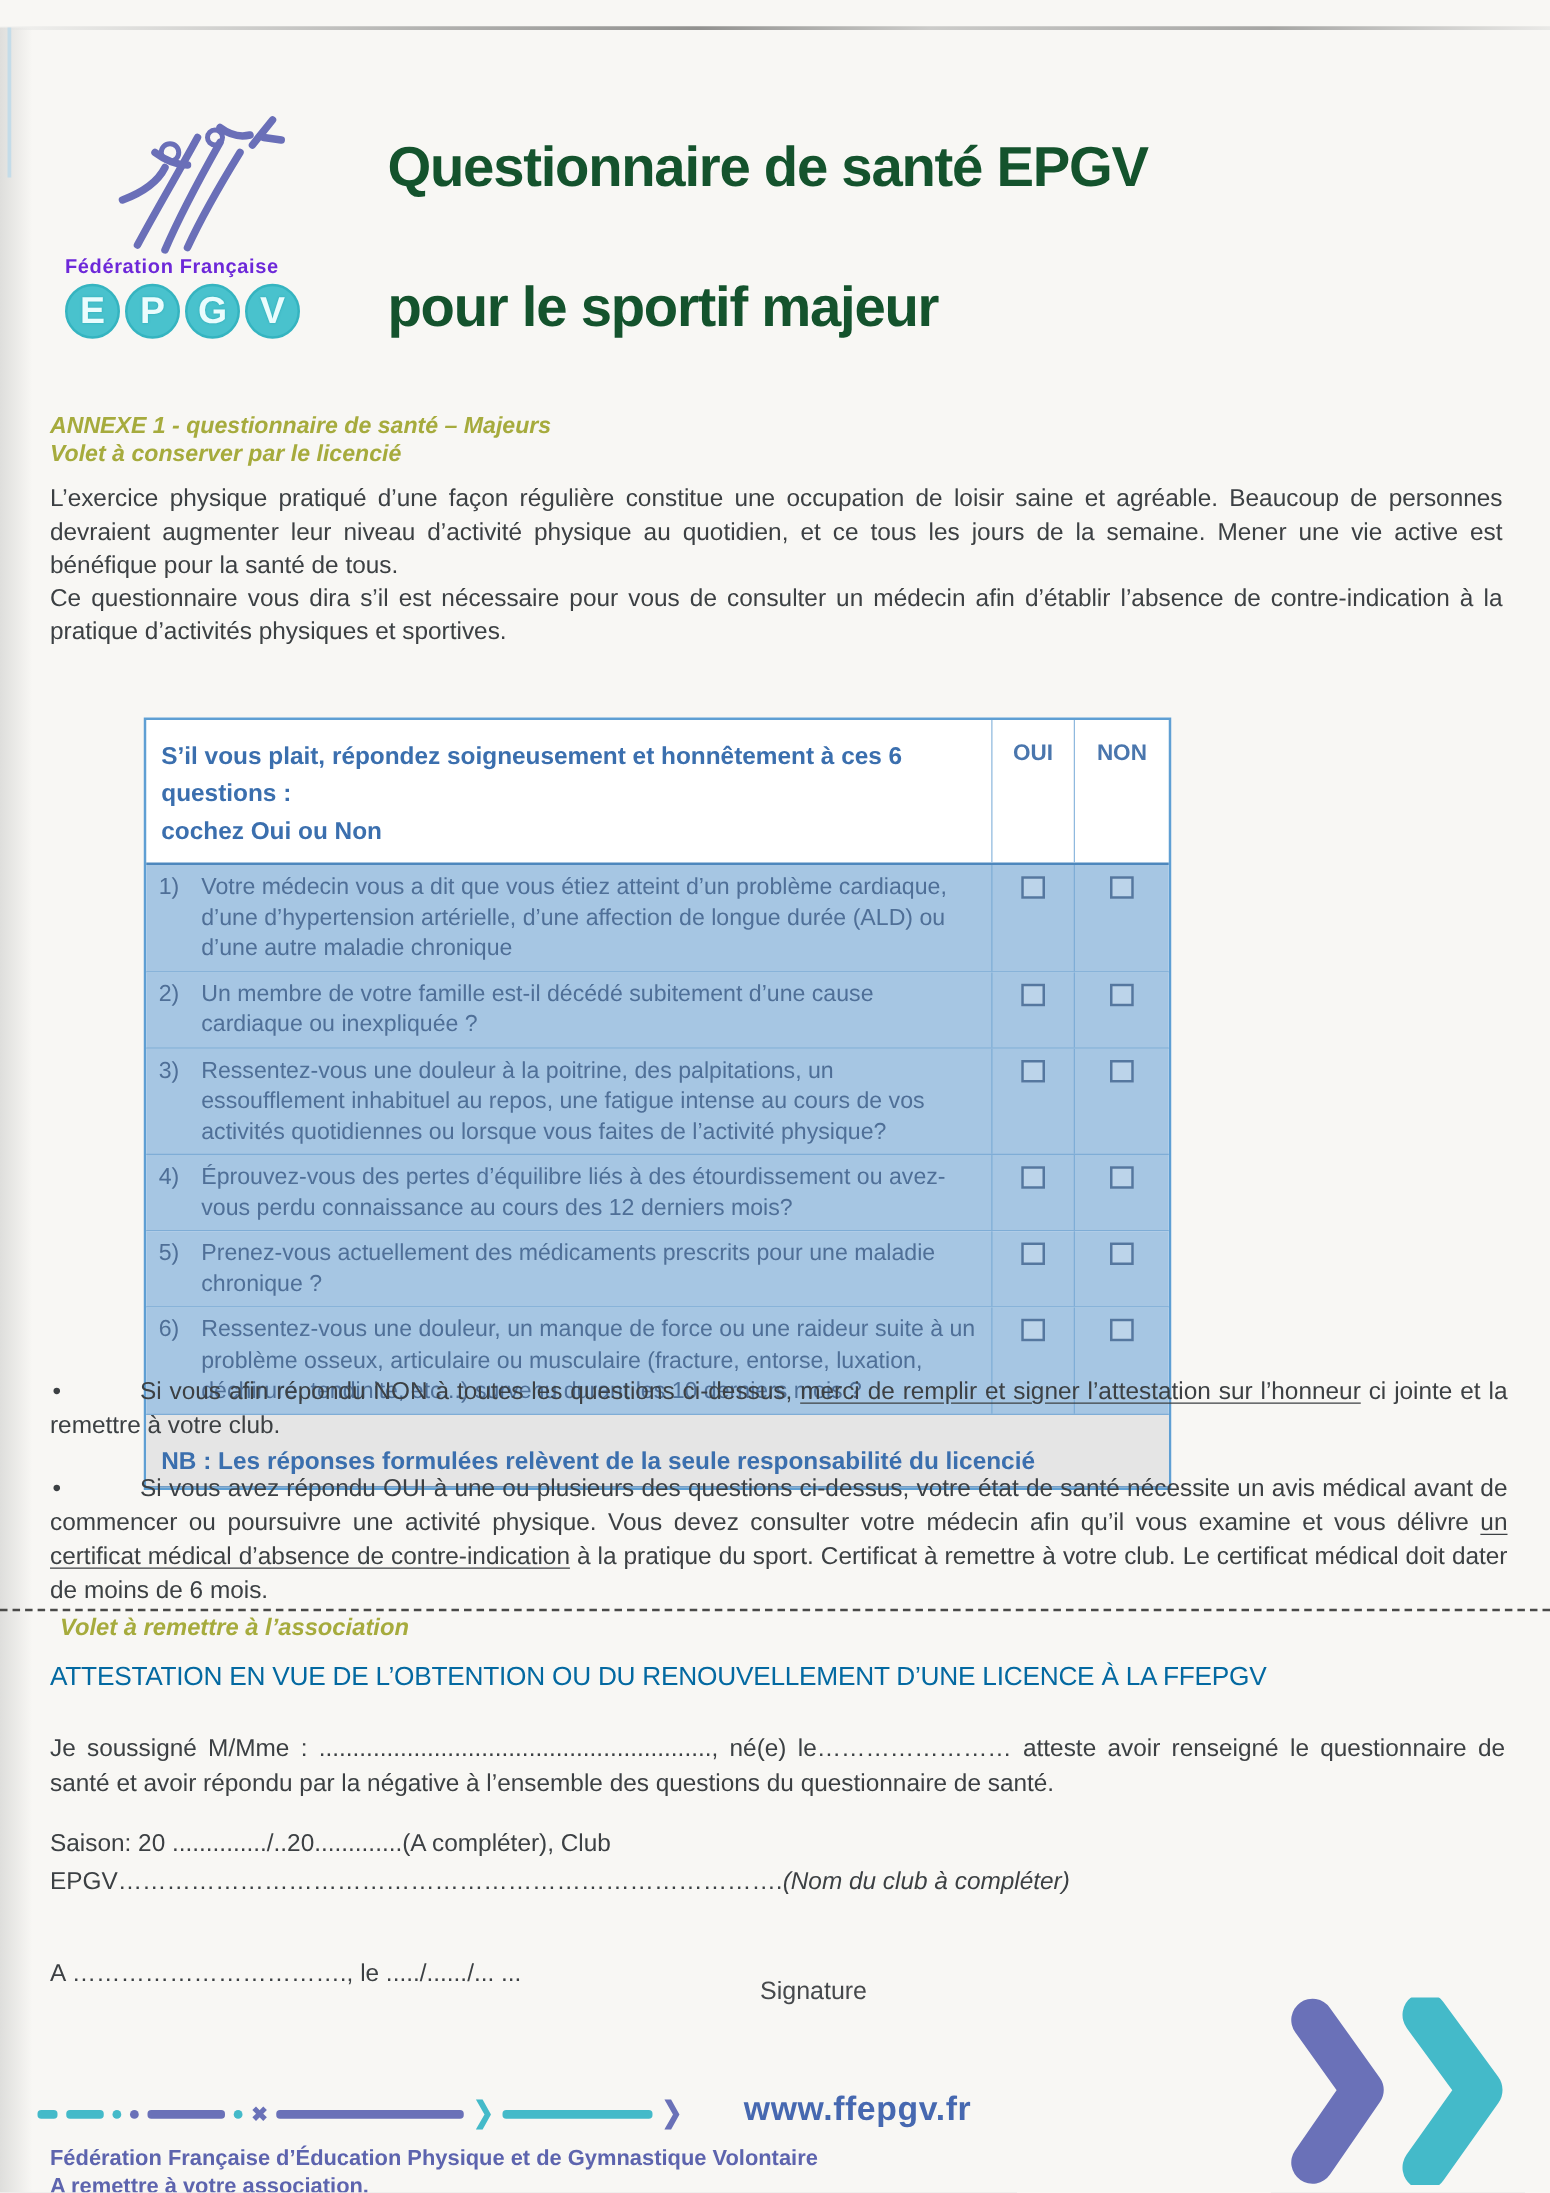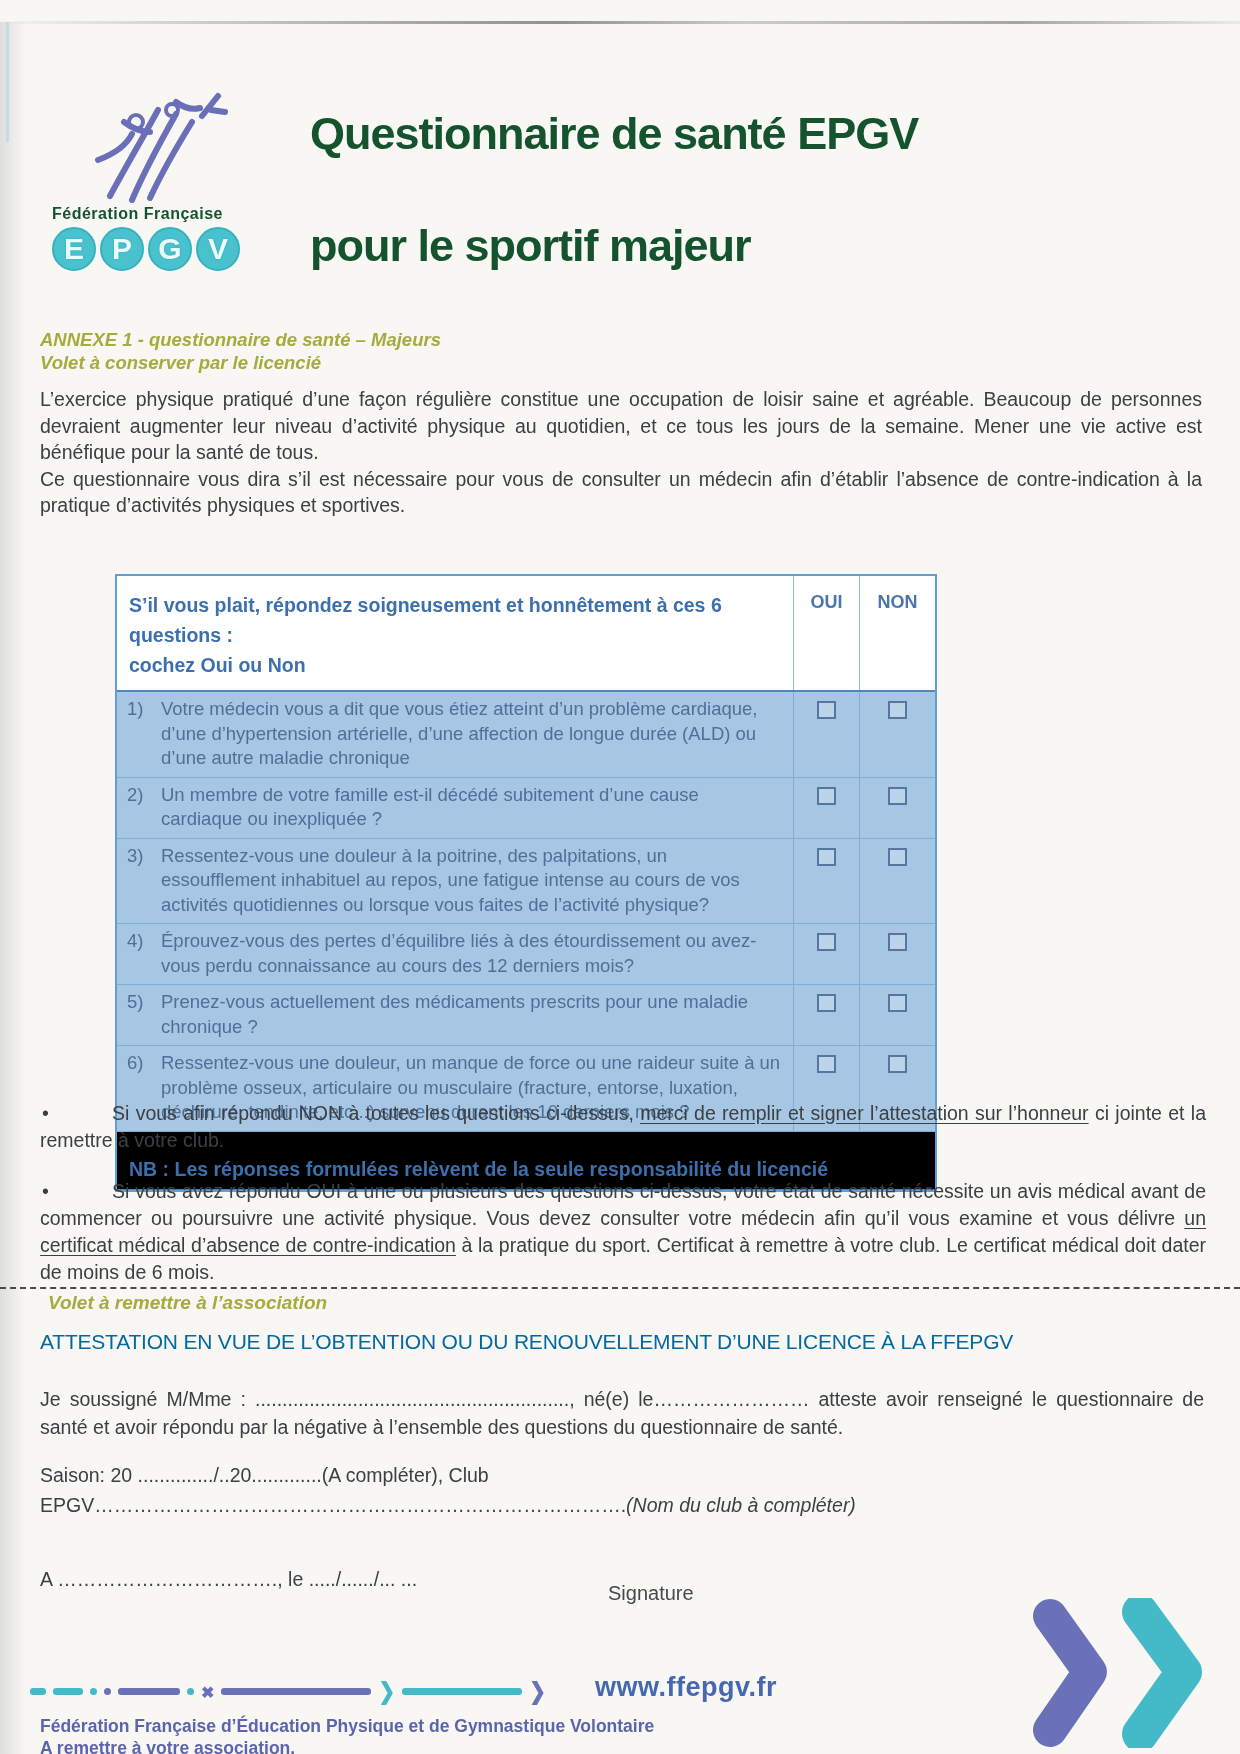--- a/index.html
+++ b/index.html
@@ -10,21 +10,21 @@
   }
   .scan-top-line{position:absolute;left:0;top:21px;width:1240px;height:3px;
     background:linear-gradient(90deg,#f1f1ef 0%,#9a9a98 28%,#6f6f6d 45%,#bdbdbb 60%,#8a8a88 82%,#e5e5e3 100%);opacity:.75;}
   .scan-left-strip{position:absolute;left:0;top:22px;width:26px;height:1732px;
     background:linear-gradient(90deg,#dededc,rgba(222,222,220,0));}
   .scan-left-blue{position:absolute;left:6px;top:22px;width:3px;height:120px;background:#bcd9ea;opacity:.8;}
 
   
   .logo{position:absolute;left:52px;top:88px;width:230px;}
   .logo svg{display:block;margin-left:28px;}
-  .logo .fed{font-size:16px;font-weight:700;color:#14532d;letter-spacing:.5px;margin:2px 0 4px 0;}
+  .logo .fed{font-size:16px;font-weight:700;color:#6d28d9;letter-spacing:.5px;margin:2px 0 4px 0;}
   .logo .letters{display:flex;gap:4px;}
   .logo .letters span{
     width:44px;height:44px;border-radius:50%;background:#49c2cd;
     color:#eafcfd;font-size:30px;font-weight:700;display:flex;align-items:center;justify-content:center;
     text-shadow:0 0 2px #2ba8b4;border:2px solid #35b4c0;box-sizing:border-box;}
   .title{position:absolute;left:310px;top:108px;width:880px;color:#14532d;font-weight:700;}
   .title .l1{font-size:45px;letter-spacing:-1px;}
   .title .l2{font-size:45px;letter-spacing:-1px;margin-top:60px;}
 
   
@@ -39,21 +39,21 @@
   .trow>div{box-sizing:border-box;}
   .thead{min-height:90px;border-bottom:2px solid #4d87bd;}
   .thead .qcell{padding:14px 10px 10px 12px;color:#3b6fae;font-weight:700;font-size:19.5px;line-height:30px;}
   .thead .oncell{display:flex;align-items:flex-start;justify-content:center;padding-top:16px;
     color:#4a76ad;font-weight:700;font-size:18px;border-left:1px solid #8fb9de;}
   .qrow{background:#a6c6e3;border-bottom:1px solid #7fadd6;}
   .qrow .qcell{display:flex;padding:5px 8px 6px 10px;color:#4f6f97;font-size:18.5px;line-height:24.5px;}
   .qrow .num{width:34px;flex:none;}
   .qrow .oncell{display:flex;justify-content:center;padding-top:9px;border-left:1px solid #7fadd6;}
   .cbx{width:15px;height:14px;border:2px solid #55779f;background:rgba(255,255,255,.25);display:inline-block;}
-  .nbrow{background:#000000;padding:26px 10px 8px 12px;color:#3b6fae;font-weight:700;font-size:19.5px;
+  .nbrow{background:#e5e5e5;padding:26px 10px 8px 12px;color:#3b6fae;font-weight:700;font-size:19.5px;
     border-bottom:1px solid #4d87bd;}
 
   
   .bullets{position:absolute;left:40px;top:1100px;width:1166px;font-size:19.5px;line-height:27px;text-align:justify;color:#3c4043;}
   .bullet{position:relative;text-indent:72px;margin-bottom:24px;}
   .bullet .mark{position:absolute;left:2px;top:0;text-indent:0;}
   .u{text-decoration:underline;text-underline-offset:3px;}
 
   
   .sep{position:absolute;left:0;top:1287px;width:1240px;border-top:2.5px dashed #4a4a48;}

